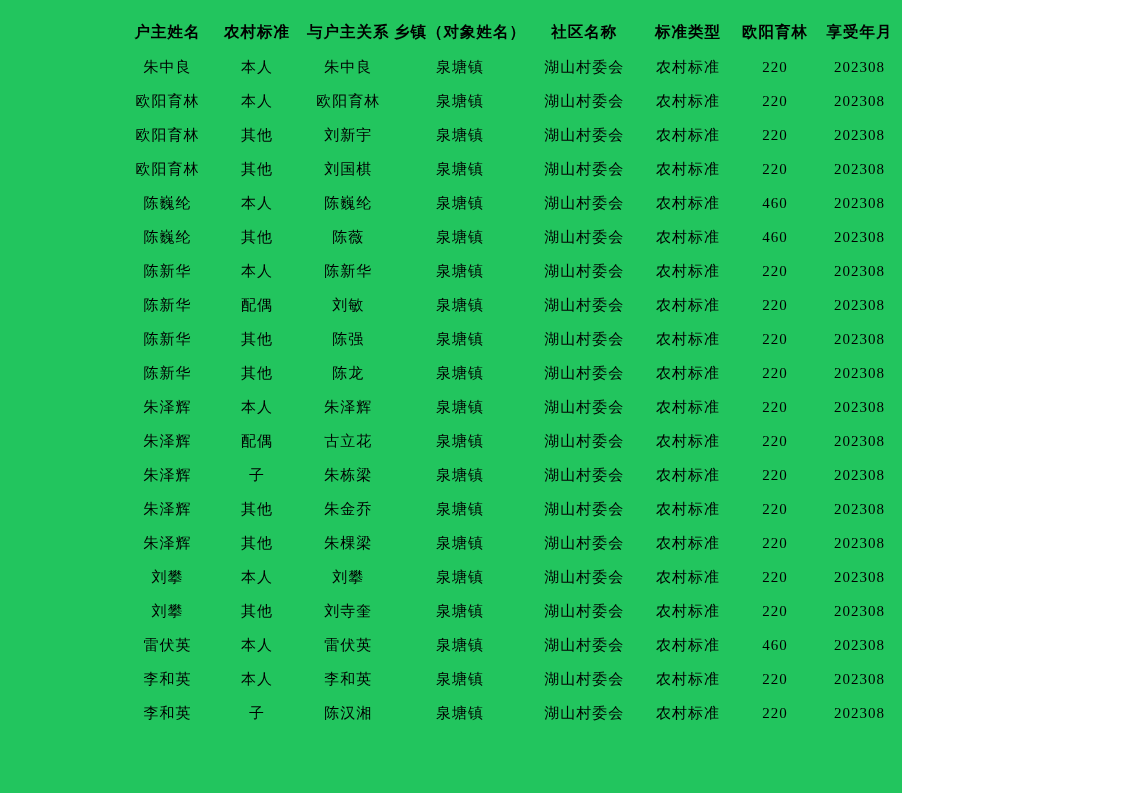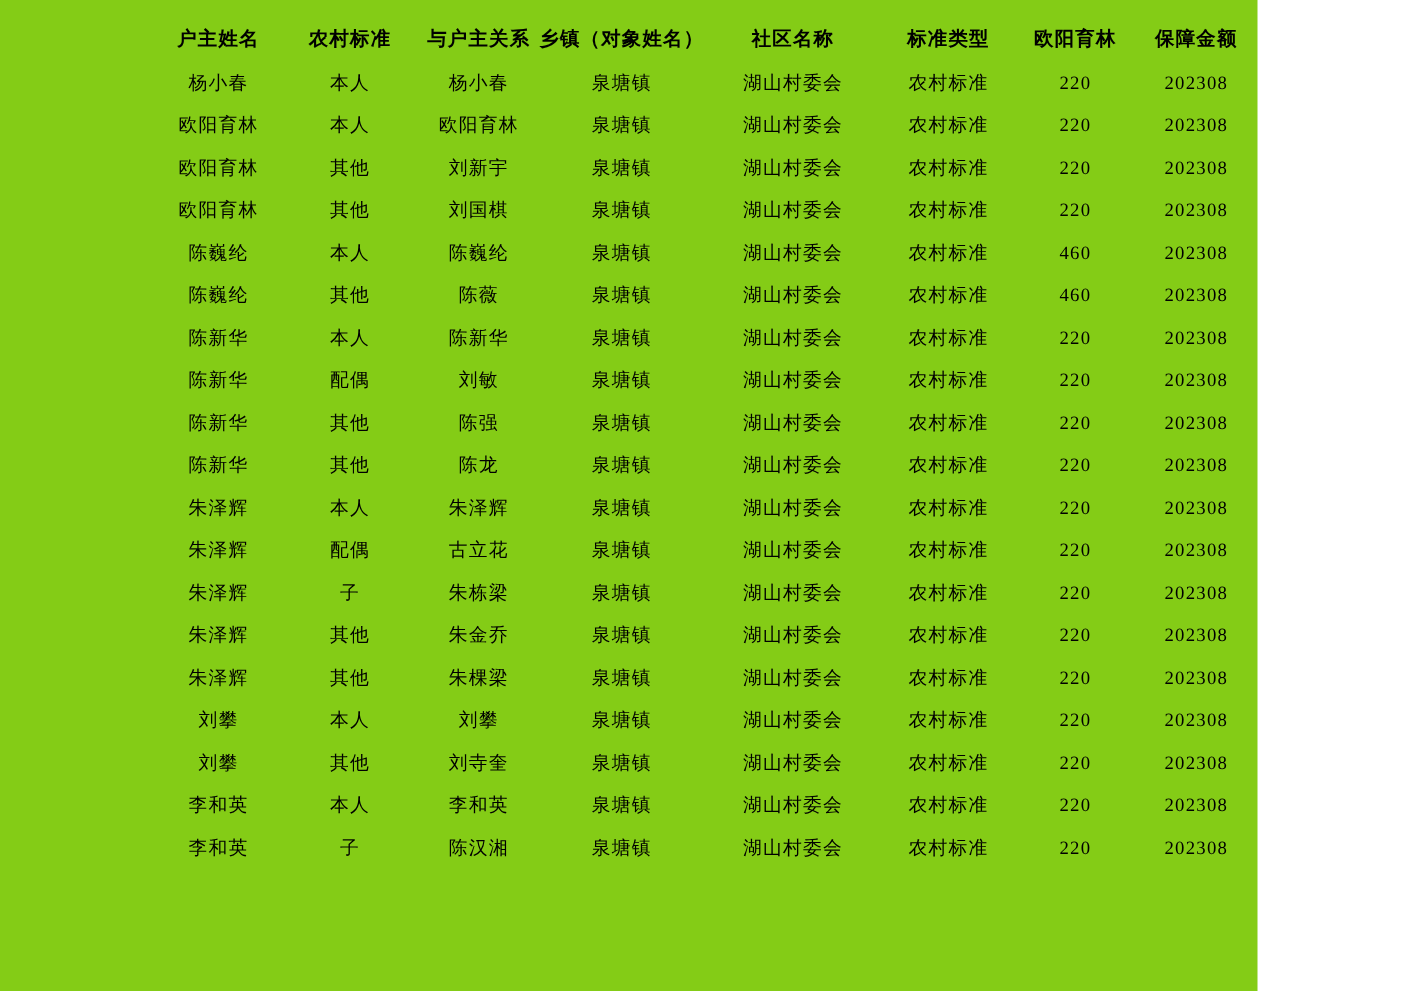--- a/index.html
+++ b/index.html
@@ -2,23 +2,23 @@
 <html><head>
 <meta charset="utf-8">
 <style>
   html, body {
     margin: 0;
     padding: 0;
     background: #ffffff;
   }
   .page {
     position: relative;
-    width: 1006px;
+    width: 902px;
     height: 793px;
-    background: #84cc16;
+    background: #22c55e;
     overflow: hidden;
     font-family: "Liberation Serif", "DejaVu Serif", serif;
     color: #000000;
   }
   table.roster {
     position: absolute;
     left: 124px;
     top: 14px;
     border-collapse: collapse;
     table-layout: fixed;
@@ -68,28 +68,28 @@
     </colgroup>
     <thead>
       <tr>
         <th>户主姓名</th>
         <th>农村标准</th>
         <th>与户主关系</th>
         <th>乡镇（对象姓名）</th>
         <th>社区名称</th>
         <th>标准类型</th>
         <th>欧阳育林</th>
-        <th>保障金额</th>
+        <th>享受年月</th>
       </tr>
     </thead>
     <tbody id="table-body">
         <tr>
-          <td>杨小春</td>
-          <td>本人</td>
-          <td>杨小春</td>
+          <td>朱中良</td>
+          <td>本人</td>
+          <td>朱中良</td>
           <td>泉塘镇</td>
           <td>湖山村委会</td>
           <td>农村标准</td>
           <td>220</td>
           <td>202308</td>
         </tr>
         <tr>
           <td>欧阳育林</td>
           <td>本人</td>
           <td>欧阳育林</td>
@@ -240,20 +240,30 @@
           <td>202308</td>
         </tr>
         <tr>
           <td>刘攀</td>
           <td>其他</td>
           <td>刘寺奎</td>
           <td>泉塘镇</td>
           <td>湖山村委会</td>
           <td>农村标准</td>
           <td>220</td>
+          <td>202308</td>
+        </tr>
+        <tr>
+          <td>雷伏英</td>
+          <td>本人</td>
+          <td>雷伏英</td>
+          <td>泉塘镇</td>
+          <td>湖山村委会</td>
+          <td>农村标准</td>
+          <td>460</td>
           <td>202308</td>
         </tr>
         <tr>
           <td>李和英</td>
           <td>本人</td>
           <td>李和英</td>
           <td>泉塘镇</td>
           <td>湖山村委会</td>
           <td>农村标准</td>
           <td>220</td>

